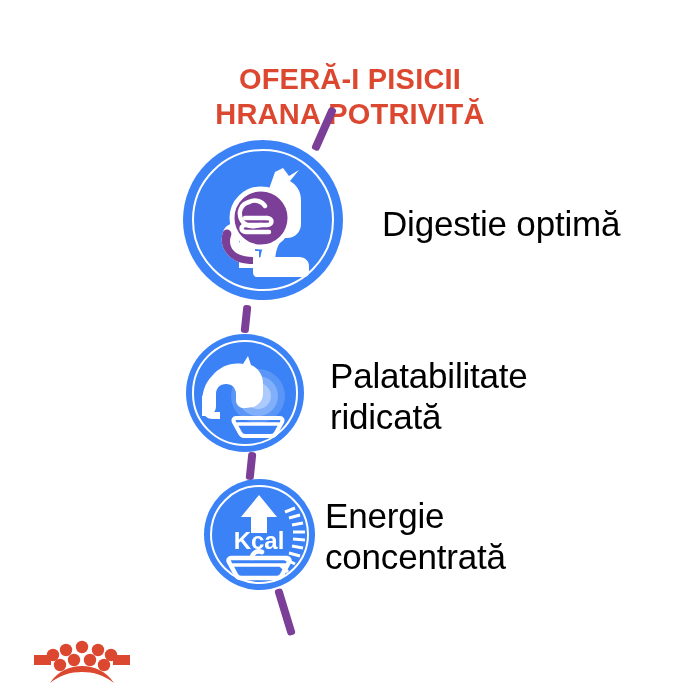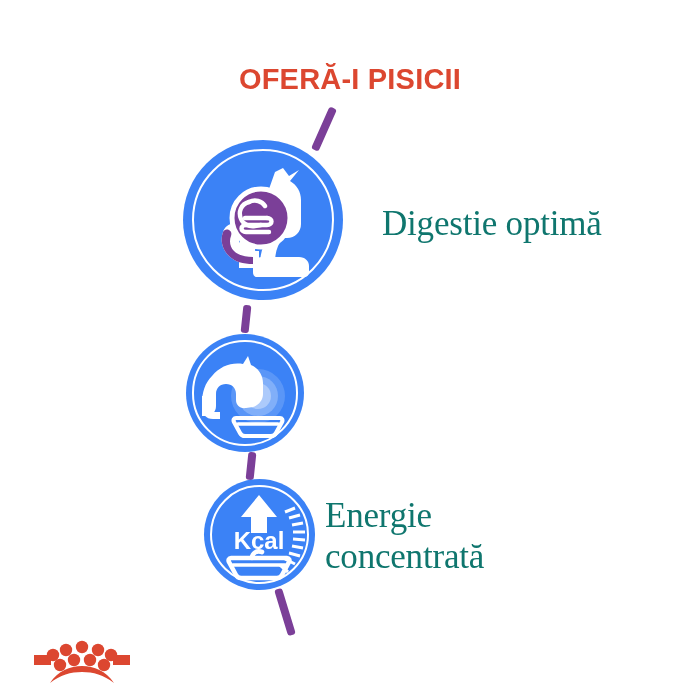--- a/index.html
+++ b/index.html
@@ -61,26 +61,26 @@
   .badge svg {
     position: absolute;
     inset: 0;
     width: 100%;
     height: 100%;
     display: block;
   }
 
   .caption {
     position: absolute;
-    color: #0f766e;
+    color: #000000;
     font-size: 35px;
     line-height: 41px;
     font-weight: normal;
     letter-spacing: -0.2px;
-    font-family: Liberation Serif, serif;
+    font-family: Liberation Sans, sans-serif;
     white-space: pre-line;
   }
 
   
   .dash {
     position: absolute;
     background: #7B3F98;
     border-radius: 3px;
   }
 
@@ -94,20 +94,21 @@
   }
   .logo svg { display: block; width: 100%; height: 100%; }
 </style>
 </head>
 <body>
 
 <div id="root">
 
   <div class="headline">
     <span class="l1">OFERĂ-I PISICII</span>
+    <span class="l2">HRANA POTRIVITĂ</span>
   </div>
 
   <div class="dash" style="left:320px; top:106px; width:8px; height:46px; transform:rotate(24deg);"></div>
 
   <div class="dash" style="left:242px; top:305px; width:8px; height:28px; transform:rotate(6deg);"></div>
 
   <div class="dash" style="left:247px; top:452px; width:8px; height:28px; transform:rotate(6deg);"></div>
 
   <div class="dash" style="left:281px; top:588px; width:8px; height:48px; transform:rotate(-17deg);"></div>
 
@@ -183,20 +184,22 @@
                    C24 78 22 76 22 72 L22 62 L16 62 Z"></path>
 
           <path d="M50 84 L94 84 C96 84 97 86 96 88 L90 99
                    C89 101 87 102 85 102 L59 102
                    C57 102 55 101 54 99 L48 88 C47 86 48 84 50 84 Z" fill="none" stroke="#ffffff" stroke-width="4.2" stroke-linejoin="round"></path>
           <path d="M52 90 L92 90" stroke="#ffffff" stroke-width="3.4" stroke-linecap="round"></path>
         </g>
       </svg>
     </div>
 
+    <div class="caption" style="left:330px; top:355px; width:330px;">Palatabilitate
+ridicată</div>
   </div>
 
   <div class="feature" style="left:0; top:0; width:700px; height:700px; pointer-events:none;">
 
     <div class="badge" style="left:204px; top:479px; width:111px; height:111px;">
       <div class="ring"></div>
       <svg viewBox="0 0 111 111" aria-hidden="true">
 
         <g fill="#ffffff">
           <path d="M55 16 L73 38 L63 38 L63 54 L47 54 L47 38 L37 38 Z"></path>

